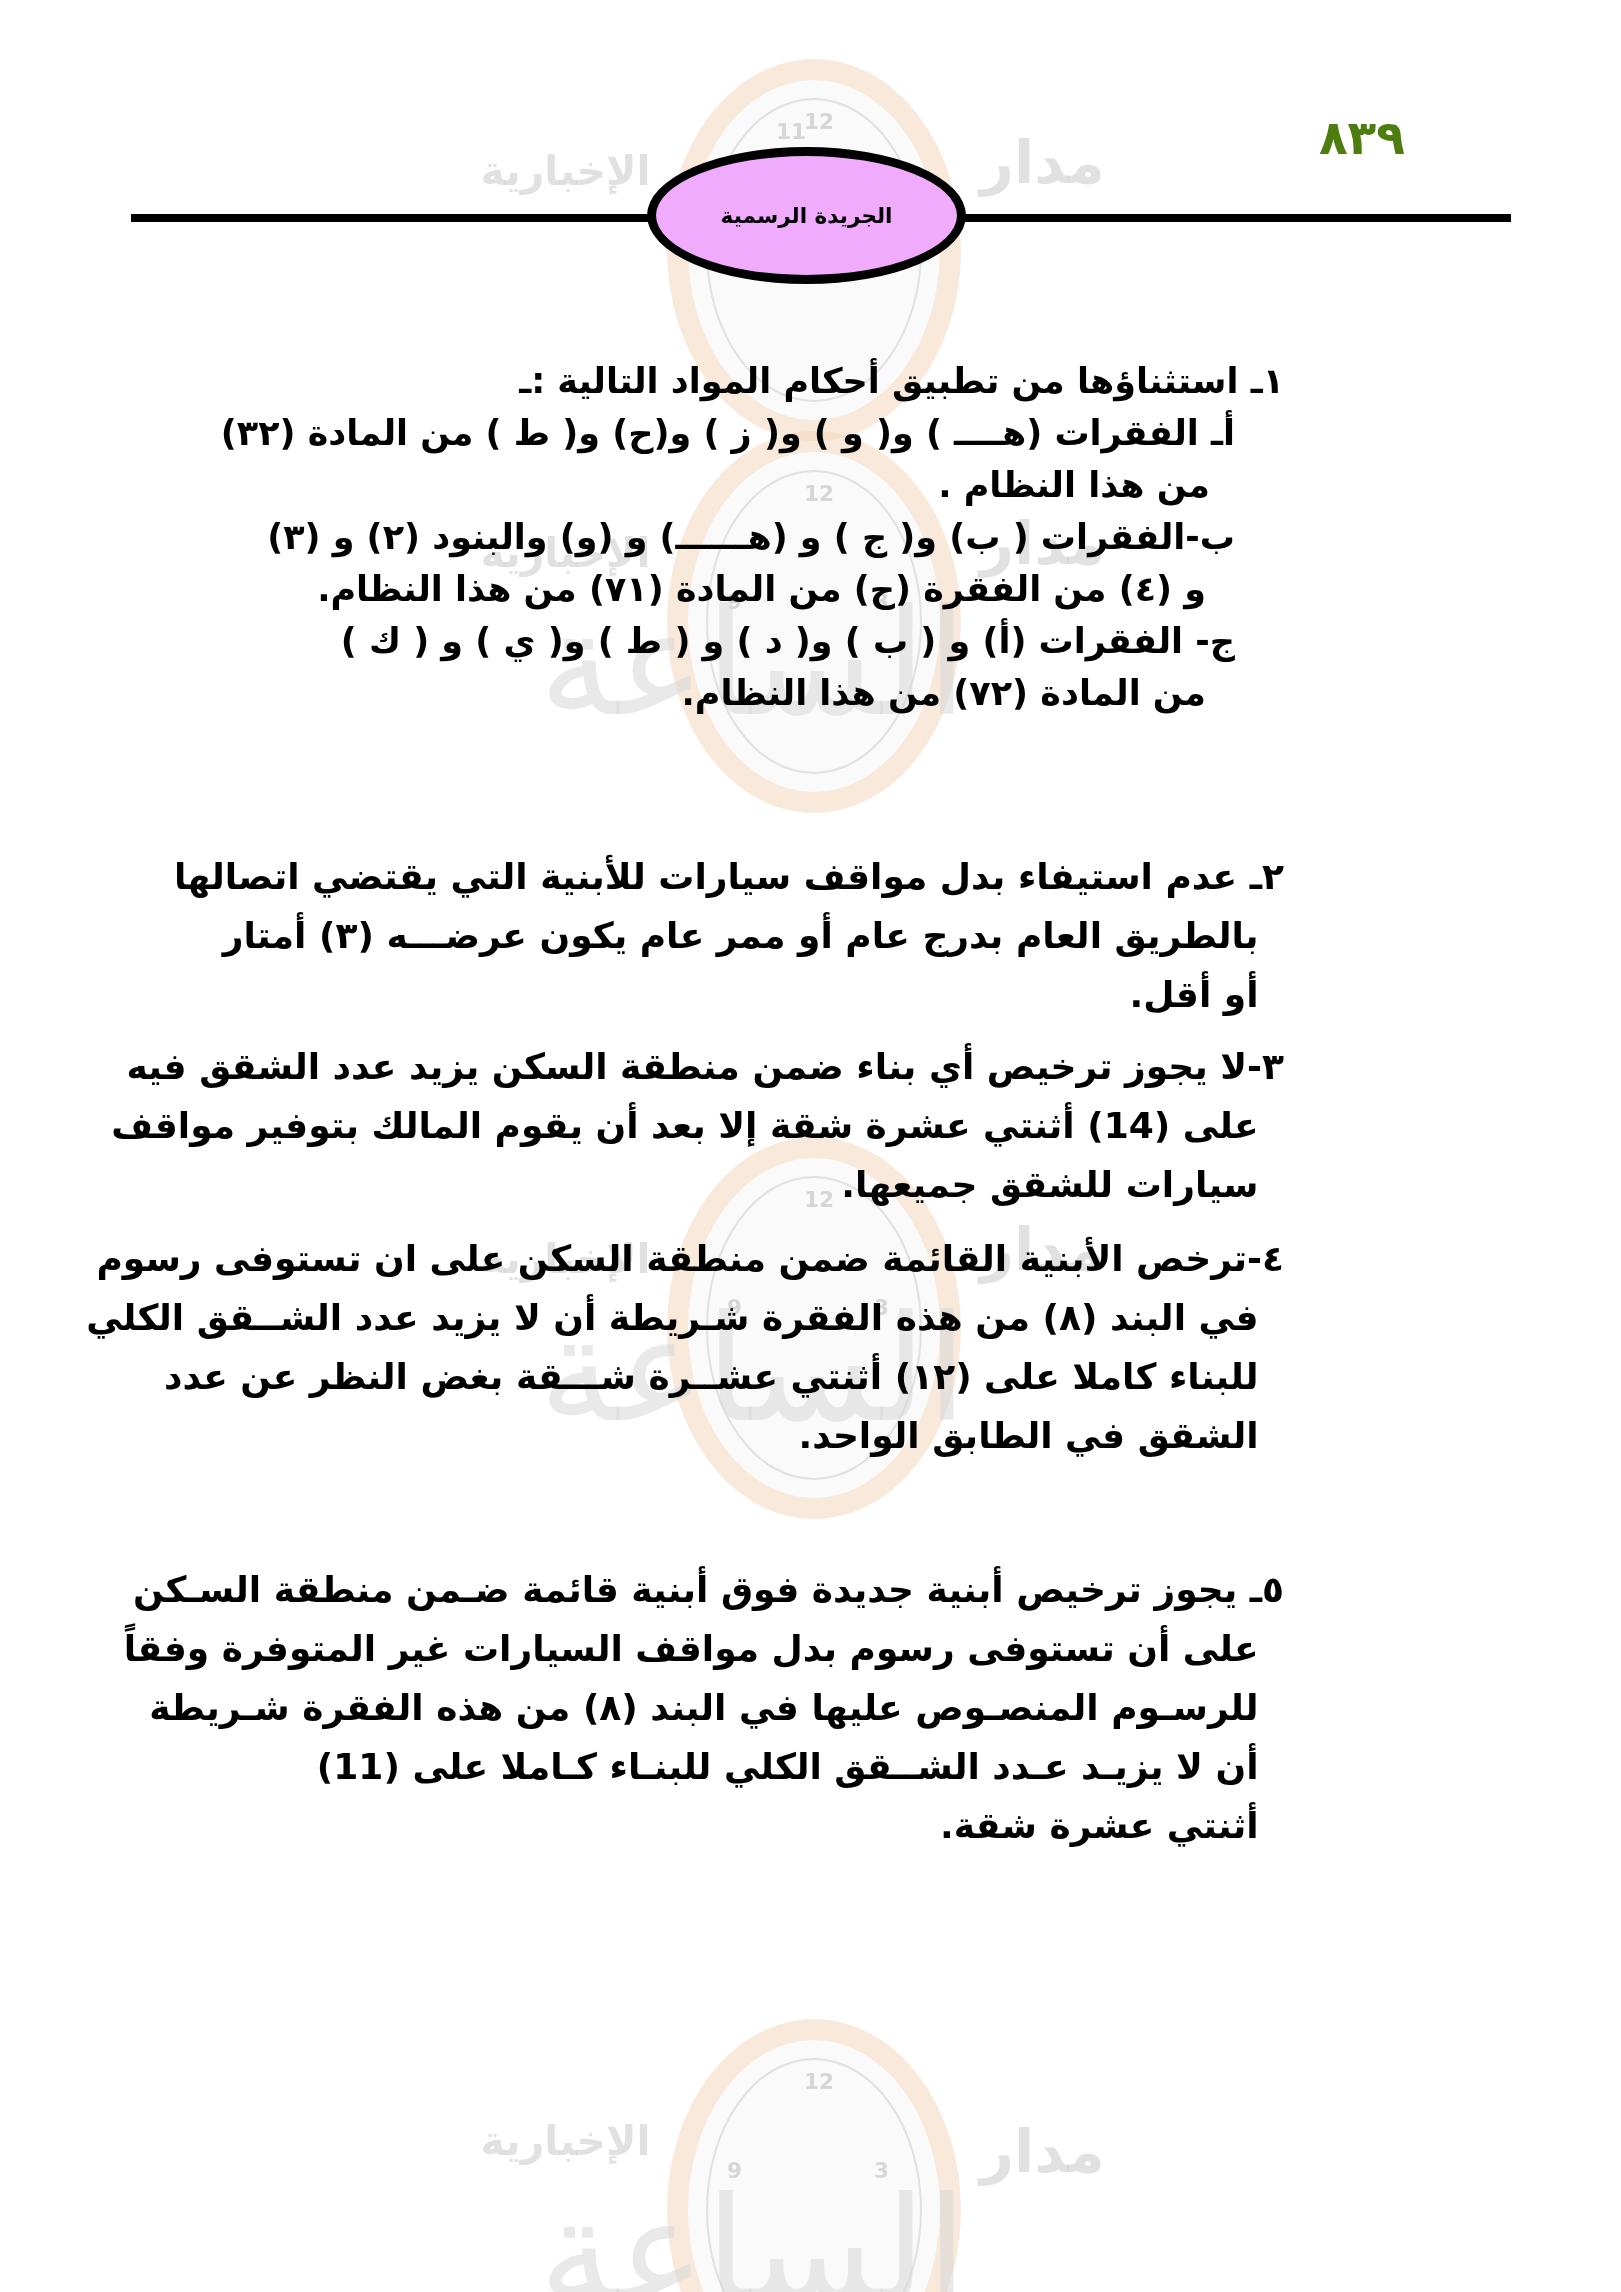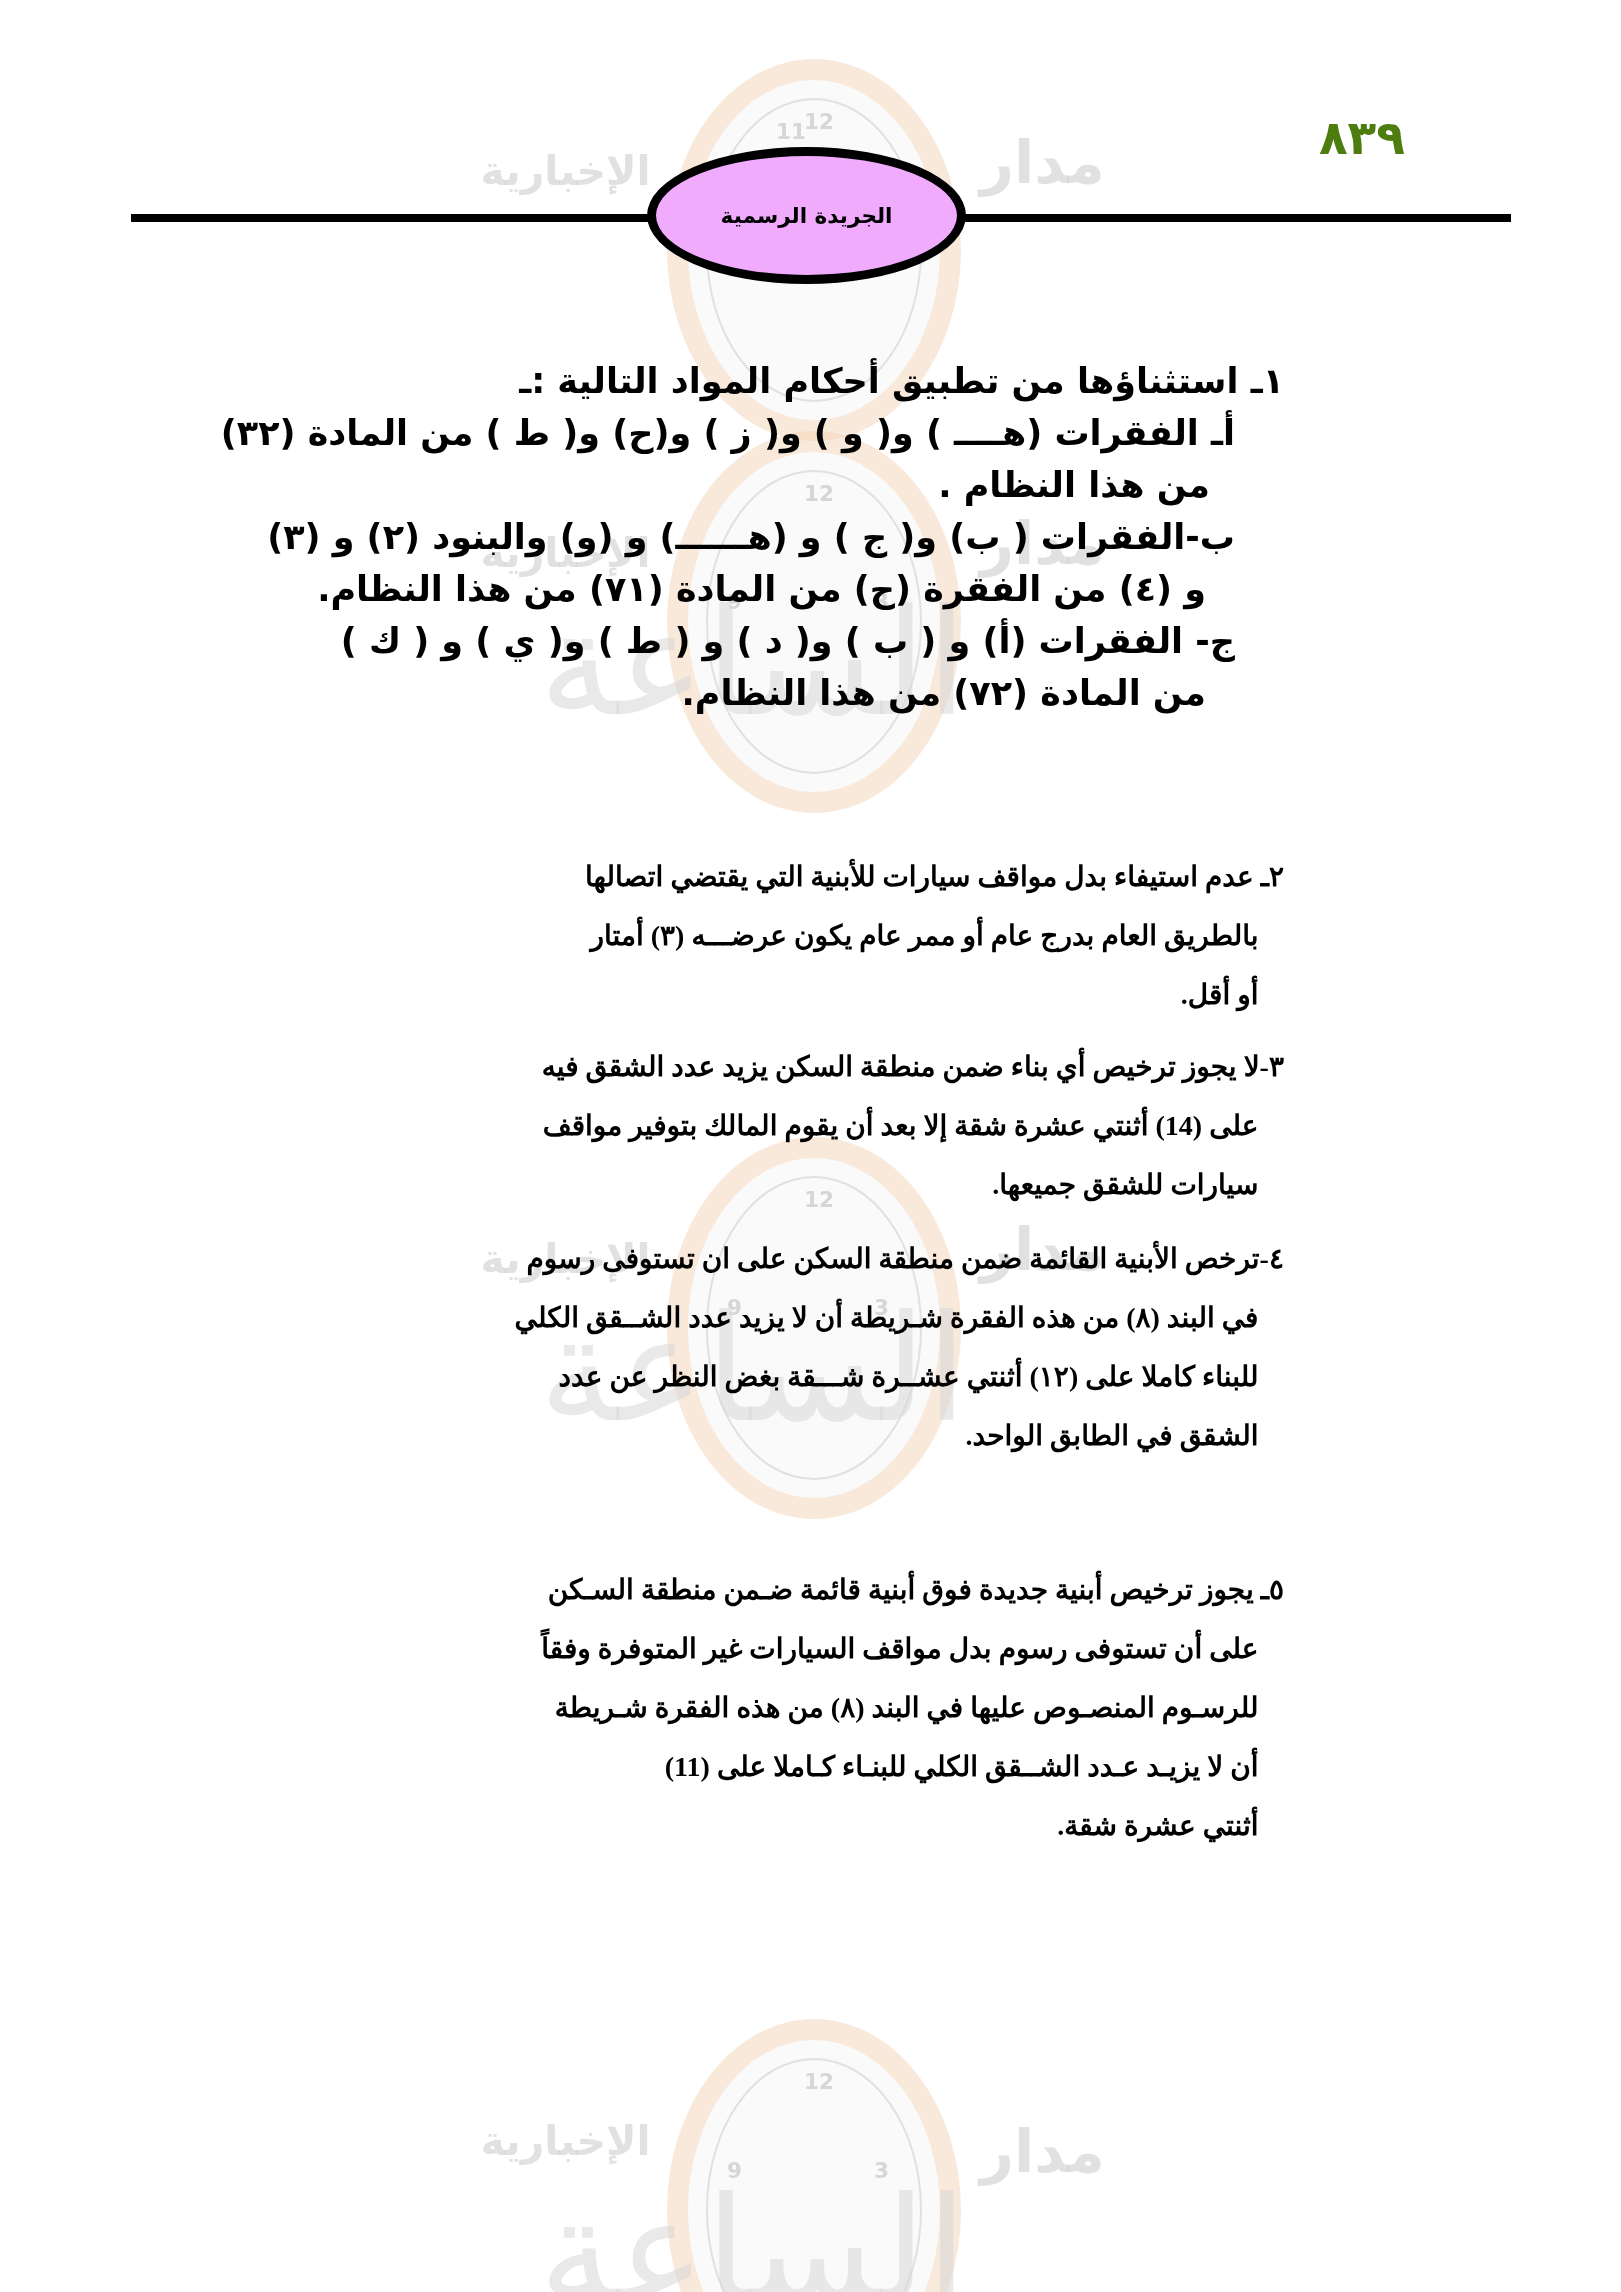--- a/index.html
+++ b/index.html
@@ -14,21 +14,21 @@
     .page-number { position: absolute; right: 216px; top: 110px; font-size: 47px; font-weight: bold; direction: rtl; color: #4d7c0f; }
     .header-rule { position: absolute; left: 131px; right: 110px; top: 214px; height: 7.8px; background: #000; }
     .header-oval { position: absolute; left: 647px; top: 147px; width: 319px; height: 137px; border: 9.8px solid #000; border-radius: 50%;
       background: #f0abfc; box-sizing: border-box; display: flex; align-items: center; justify-content: center; }
     .header-oval span { font-size: 21.6px; font-weight: bold; direction: rtl; }
     .content { position: absolute; left: 225px; width: 1059px; top: 355px; direction: rtl; text-align: right; color: #000; font-weight: bold; }
     .line { font-size: 35px; line-height: 52px; white-space: nowrap; }
     .sub { padding-right: 39px; }
     .indent2 { padding-right: 78px; }
     .block { position: absolute; left: 225px; width: 1059px; direction: rtl; color: #000; font-weight: bold; }
-    .pl { font-size: 28px; line-height: 59px; white-space: nowrap; font-family: Liberation Serif, serif; }
+    .pl { font-size: 36px; line-height: 59px; white-space: nowrap; }
     .pl.cont { padding-right: 25.5px; }
   </style>
 </head>
 <body>
 
 <div class="watermark" style="top:59px;">
   <div class="wm-clock">
       <div class="wm-clock-inner"></div>
     <span class="wm-num" style="left:116px;top:29px;">12</span>
     <span class="wm-num" style="left:88px;top:39px;">11</span>

